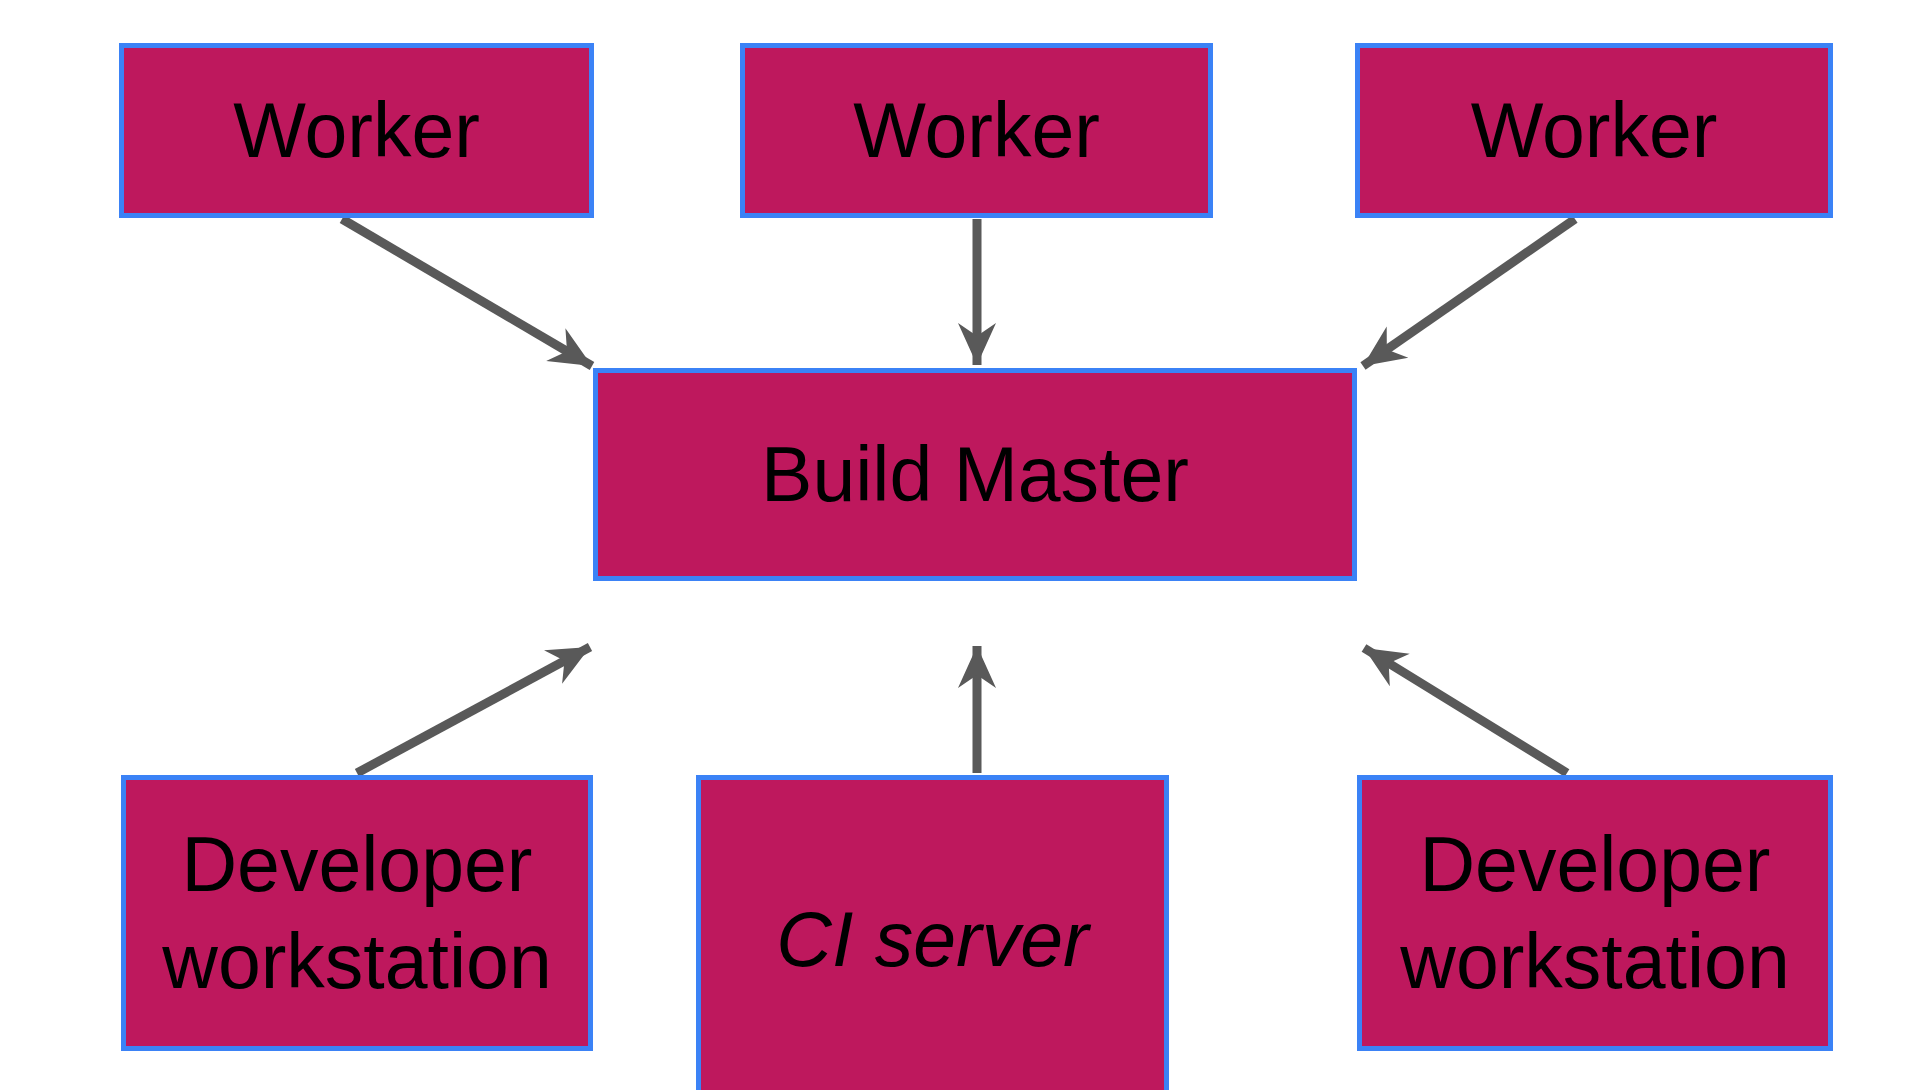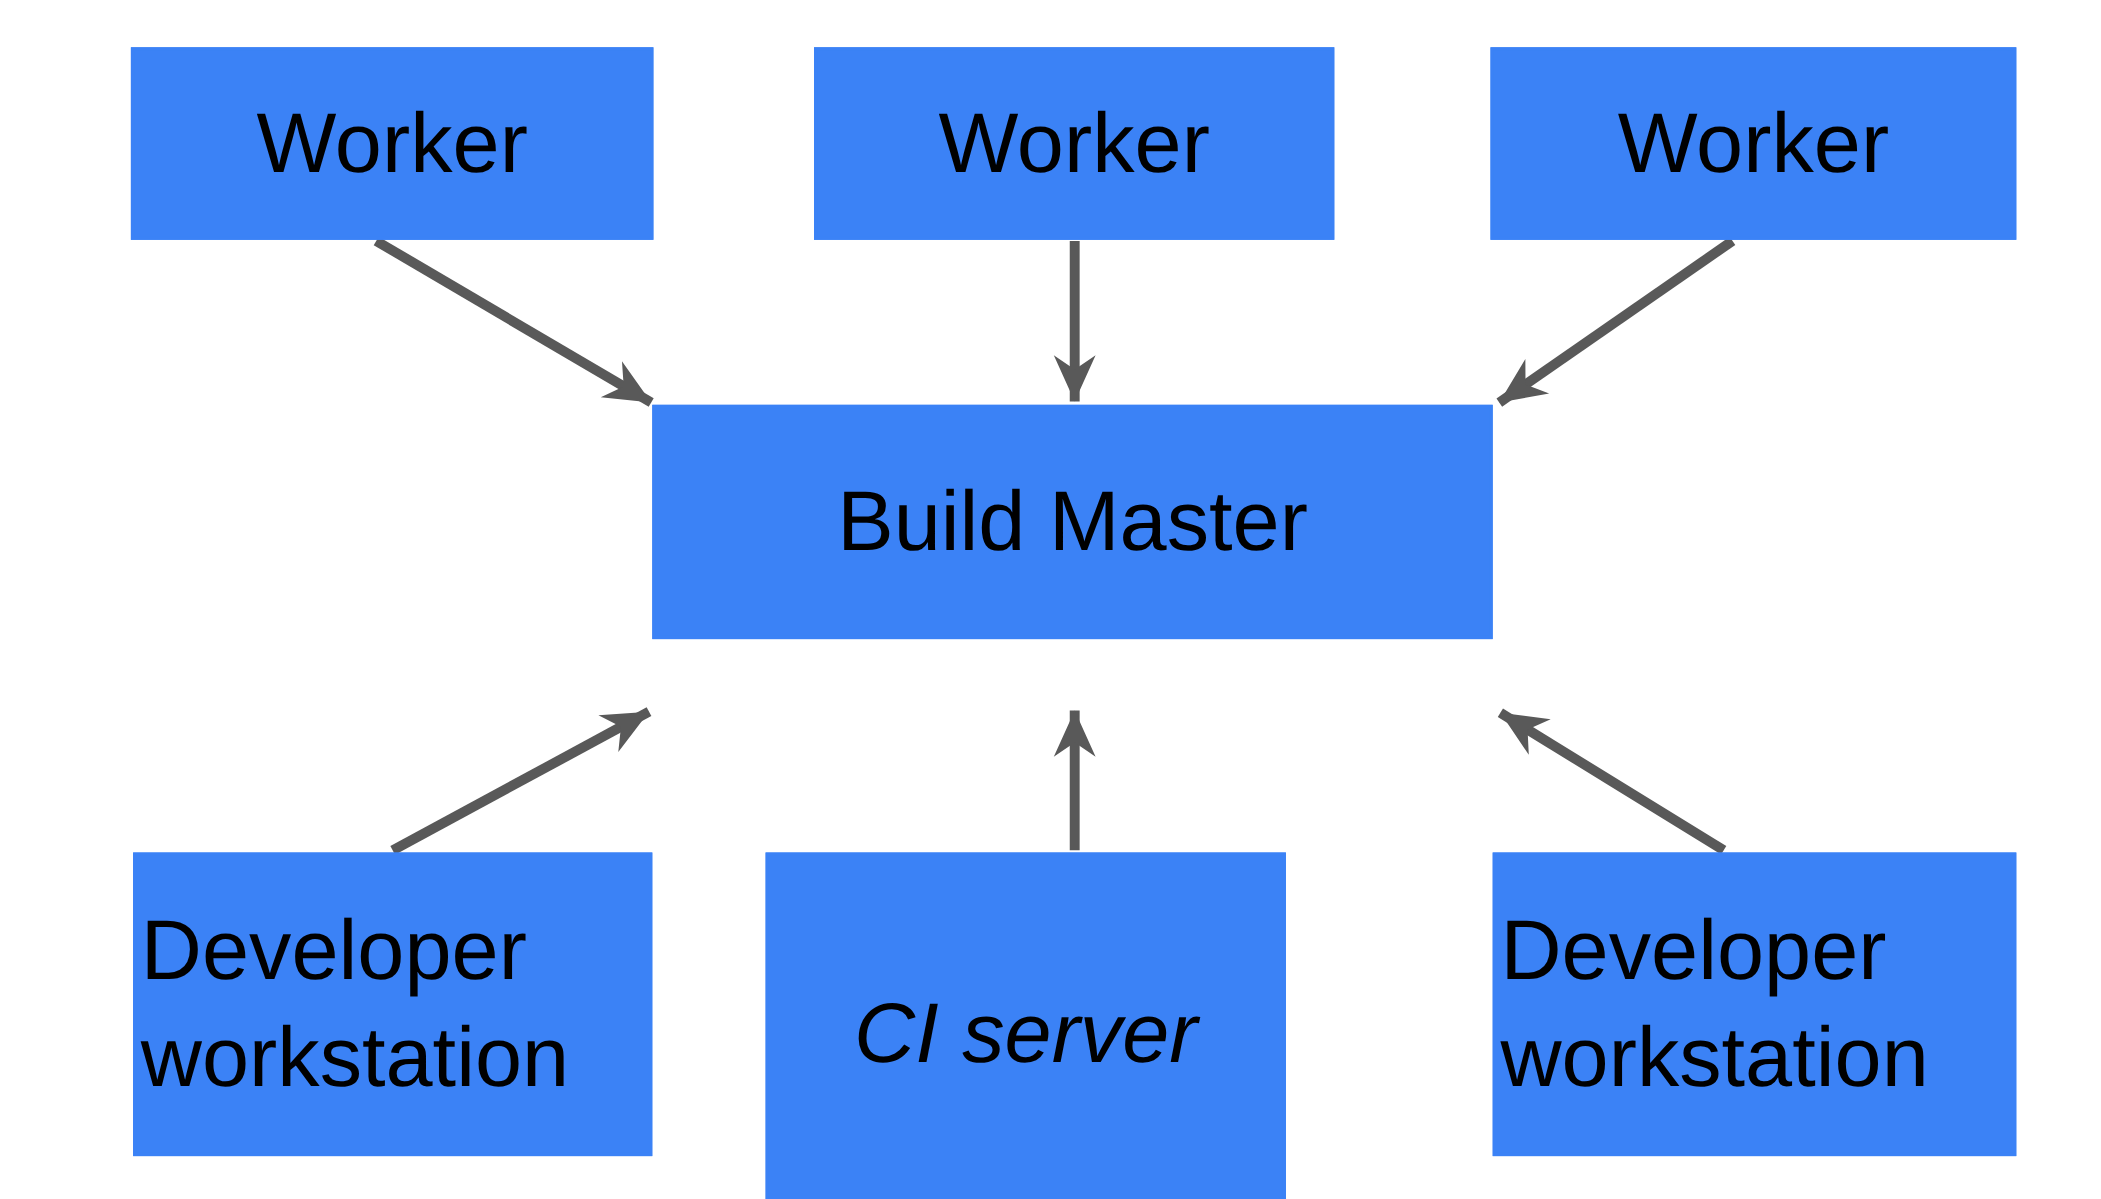--- a/index.html
+++ b/index.html
@@ -19,26 +19,26 @@
     position: absolute;
     left: 0;
     top: 0;
     width: 1910px;
     height: 1090px;
     pointer-events: none;
   }
   .node {
     position: absolute;
     box-sizing: border-box;
-    background: #3b82f6;
-    border: 3px solid #3b82f6;
+    background: #be185d;
+    border: 5px solid #3b82f6;
     display: flex;
     align-items: center;
     justify-content: center;
-    text-align: left;
+    text-align: center;
     color: #000000;
     font-size: 77px;
     line-height: 1.26;
     letter-spacing: 0px;
   }
   .node span { display: block; padding: 0 4px; }
 
   #n-worker-1   { left: 119px;  top: 43px;  width: 475px; height: 175px; }
   #n-worker-2   { left: 740px;  top: 43px;  width: 473px; height: 175px; }
   #n-worker-3   { left: 1355px; top: 43px;  width: 478px; height: 175px; }

